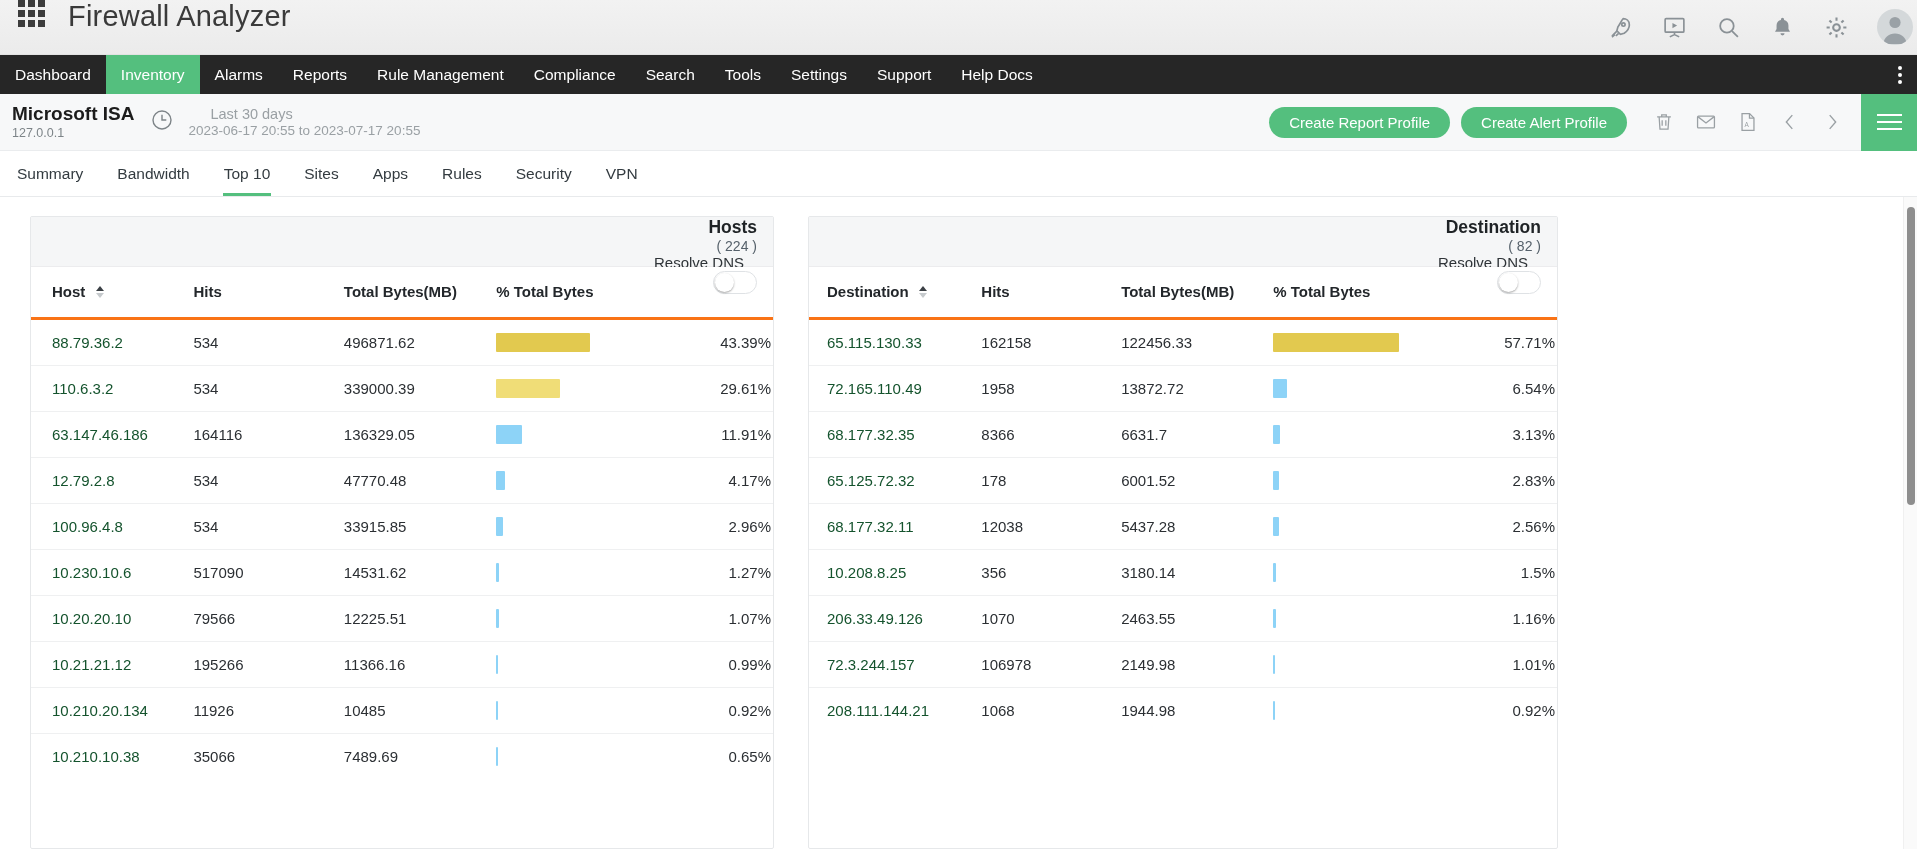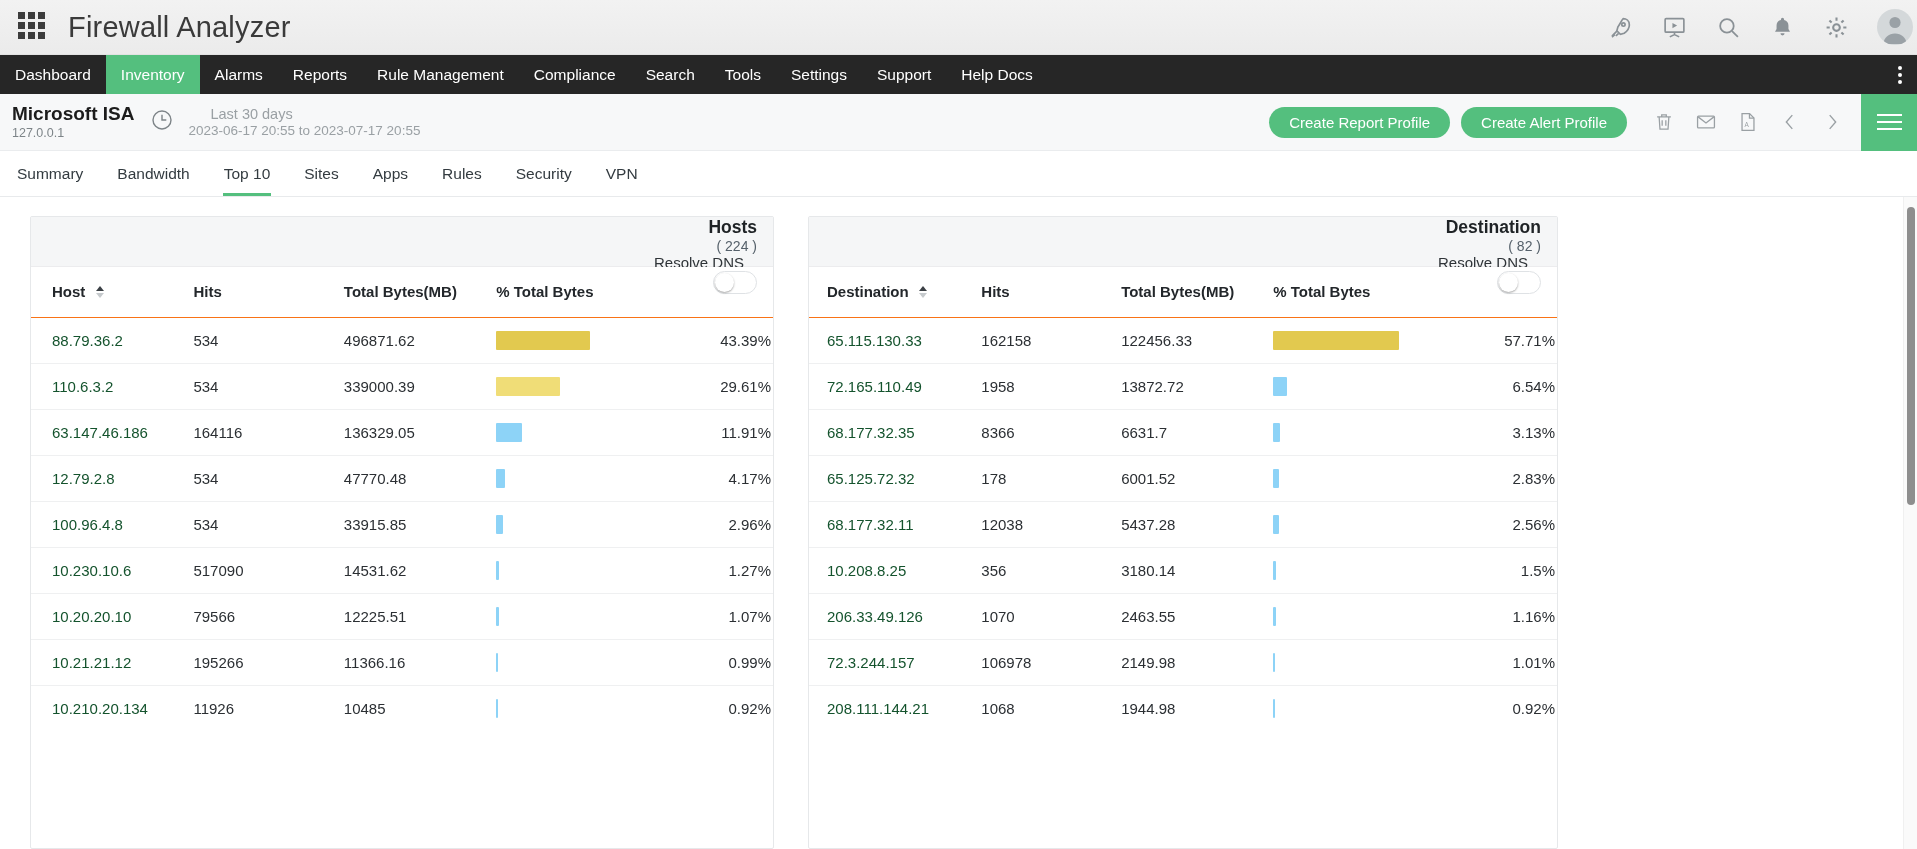--- a/index.html
+++ b/index.html
@@ -7,21 +7,21 @@
     width: 1917px; height: 849px;
     font-family: "Liberation Sans", sans-serif;
     background: #ffffff;
     overflow: hidden;
   }
 
   
   .topbar {
     height: 55px;
     background: linear-gradient(180deg,#f2f2f2 0%,#ebebeb 100%);
-    display: flex; align-items: center;
+    display: flex; 
     padding: 0 4px 0 18px;
     border-bottom: 1px solid #e2e2e2;
   }
   .waffle { width: 30px; height: 30px; display: grid;
     grid-template-columns: repeat(3, 7px); grid-template-rows: repeat(3, 7px);
     gap: 3px; cursor: pointer; margin-right: 20px; }
   .waffle i { background: #3c3c3c; display:block; width:7px; height:7px; }
   .app-title { font-size: 29px; color: #3a3a3a; font-weight: 400; letter-spacing: .2px; }
   .topbar-spacer { flex: 1; }
   .top-icons { display: flex; align-items: center; gap: 28px; }
@@ -112,21 +112,21 @@
   .toggle .knob {
     position:absolute; top: 1px; left: 1px; width: 19px; height: 19px; border-radius:50%;
     background:#ffffff; box-shadow: 0 1px 2px rgba(0,0,0,.35);
   }
   .panel-icons { display:flex; align-items:center; gap: 14px; margin-left: 18px; color:#9aa1a8; }
   .panel-icons .picon { cursor:pointer; display:flex; align-items:center; }
 
   table { width: 100%; border-collapse: collapse; table-layout: fixed; }
   thead th {
     text-align:left; font-size: 15px; font-weight: bold; color:#23272b;
-    padding: 16px 0 17px 0; border-bottom: 1px solid #f97316; background:#ffffff;
+    padding: 16px 0 17px 0; border-bottom: 3px solid #f97316; background:#ffffff;
   }
   .sort-arrows { display:inline-flex; flex-direction:column; gap:2px; margin-left:6px;
                  vertical-align: middle; position: relative; top:-1px; }
   .tri-up { width:0;height:0;border-left:4.5px solid transparent;border-right:4.5px solid transparent;border-bottom:5px solid #3b4045; }
   .tri-dn { width:0;height:0;border-left:4.5px solid transparent;border-right:4.5px solid transparent;border-top:5px solid #c6cacd; }
   tbody td {
     font-size: 15px; color:#2b2f33; padding: 13px 0 13px 0;
     border-bottom: 1px solid #eff0f1; height: 36px;
   }
   tbody tr:last-child td { border-bottom: none; }
@@ -486,20 +486,29 @@
           </tr>
           <tr>
             <td class="ip col-ip"><a>10.210.20.134</a></td>
             <td class="col-hits">11926</td>
             <td class="col-bytes">10485</td>
             <td class="col-bar barcell">
               <div class="bar" style="width: 2px; background: rgb(141, 211, 247);"></div>
             </td>
             <td class="col-pct pct">0.92%</td>
           </tr>
+          <tr>
+            <td class="ip col-ip"><a>10.210.10.38</a></td>
+            <td class="col-hits">35066</td>
+            <td class="col-bytes">7489.69</td>
+            <td class="col-bar barcell">
+              <div class="bar" style="width: 2px; background: rgb(141, 211, 247);"></div>
+            </td>
+            <td class="col-pct pct">0.65%</td>
+          </tr>
         </tbody>
     </table>
 
   </div>
 
   <div class="panel right">
     <div class="panel-head">
       <span class="panel-title">Destination</span>
       <span class="panel-count">( 82 )</span>
       <div class="ph-spacer"></div>

